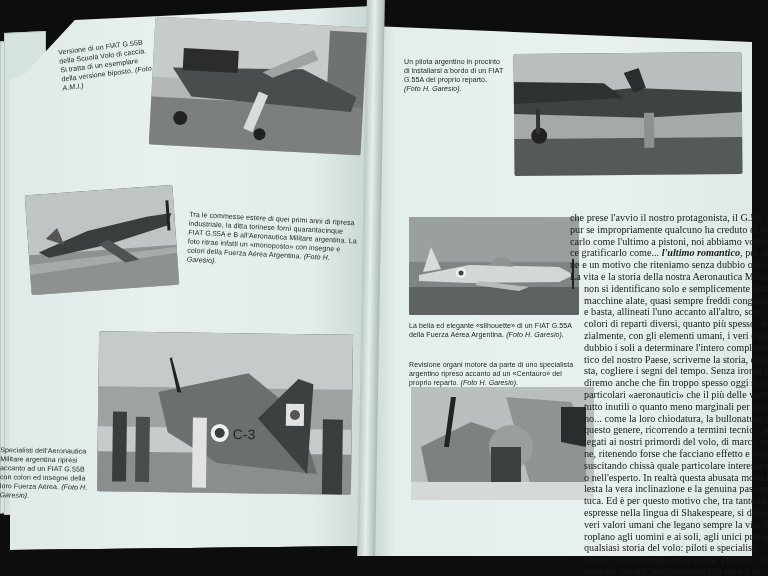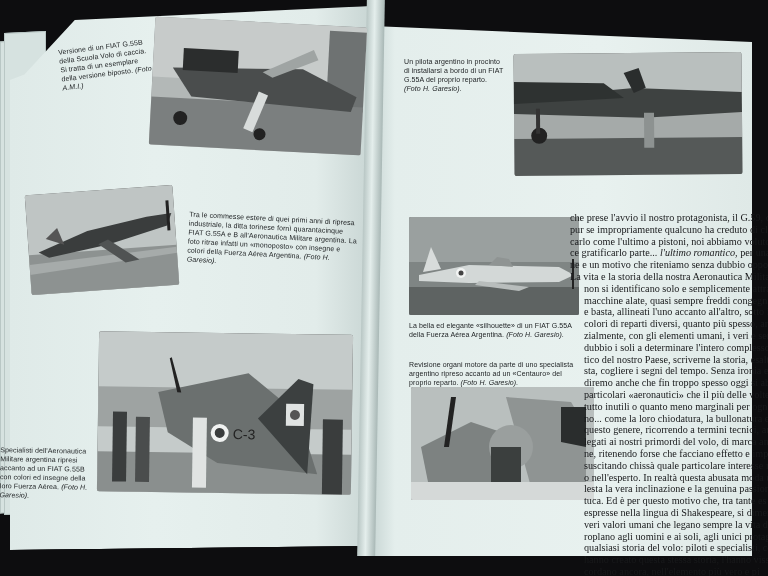--- a/index.html
+++ b/index.html
@@ -52,21 +52,21 @@
       position: absolute;
       left: 570px; top: 212px; width: 200px;
       font-family: "Liberation Serif", serif;
       font-size: 10.2px; line-height: 11.8px;
       color: #18191b;
       white-space: nowrap;
       overflow: hidden;
     }
     .body-text .line { display: block; }
     .body-text .indent { padding-left: 14px; }
-    .body-text .b { font-weight: normal; font-style: italic; margin-top: 32px; }
+    .body-text .b { font-weight: bold; font-style: italic; margin-top: 32px; }
   </style>
 </head>
 <body>
 
 <div class="stack-page" style="left:0px; top:40px; width:40px; height:470px; transform:skewY(-4deg);"></div>
 <div class="stack-page" style="left:4px; top:32px; width:40px; height:480px; transform:skewY(-3deg);"></div>
 
 <div class="page page-left"></div>
 
 <div class="page page-right"></div>
@@ -189,21 +189,21 @@
     <rect x="80" y="60" width="30" height="40" fill="#3b3f3e"></rect>
     <path d="M40 10 L45 10 L38 60 L33 60 Z" fill="#222"></path>
     <rect x="0" y="95" width="183" height="18" fill="#d5d9d8"></rect>
   </svg>
 </div>
 
 <div class="body-text">
   <span class="line">che prese l'avvio il nostro protagonista, il G.59, che</span>
   <span class="line">pur se impropriamente qualcuno ha creduto di classifi-</span>
   <span class="line">carlo come l'ultimo a pistoni, noi abbiamo voluto inve-</span>
-  <span class="line"><span>ce gratificarlo parte... </span><span class="b">l'ultimo romantico</span><span>, per una ragio-</span></span>
+  <span class="line"><span>ce gratificarlo come... </span><span class="b">l'ultimo romantico</span><span>, per una ragio-</span></span>
   <span class="line">ne e un motivo che riteniamo senza dubbio opportuni.</span>
   <span class="line">La vita e la storia della nostra Aeronautica Militare</span>
   <span class="line indent">non si identificano solo e semplicemente attraverso le</span>
   <span class="line indent">macchine alate, quasi sempre freddi congegni metallici</span>
   <span class="line indent">e basta, allineati l'uno accanto all'altro, sotto insegne e</span>
   <span class="line indent">colori di reparti diversi, quanto più spesso, anzi essen-</span>
   <span class="line indent">zialmente, con gli elementi umani, i veri e senza alcun</span>
   <span class="line indent">dubbio i soli a determinare l'intero complesso aeronau-</span>
   <span class="line indent">tico del nostro Paese, scriverne la storia, esaltare le gr</span>
   <span class="line indent">sta, cogliere i segni del tempo. Senza ironia e molesti</span>

